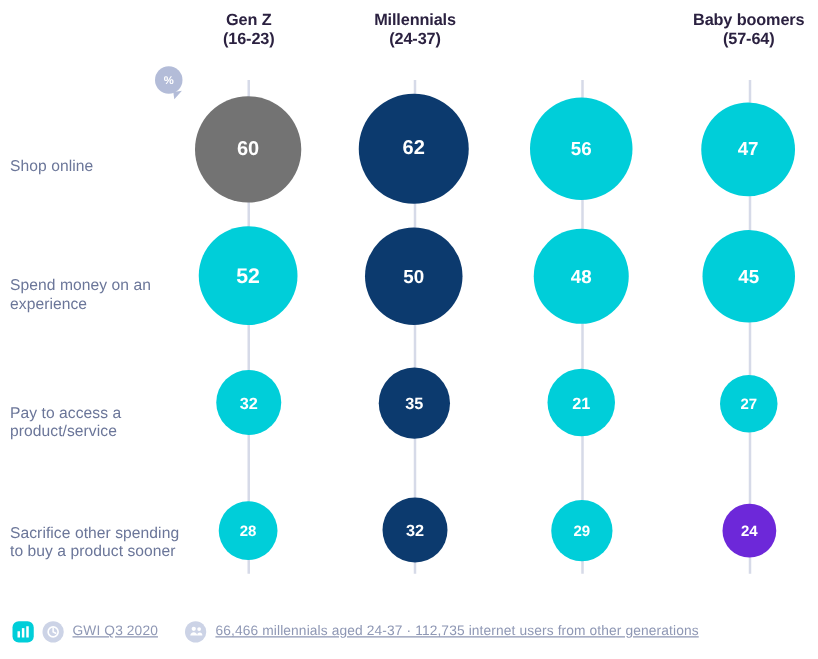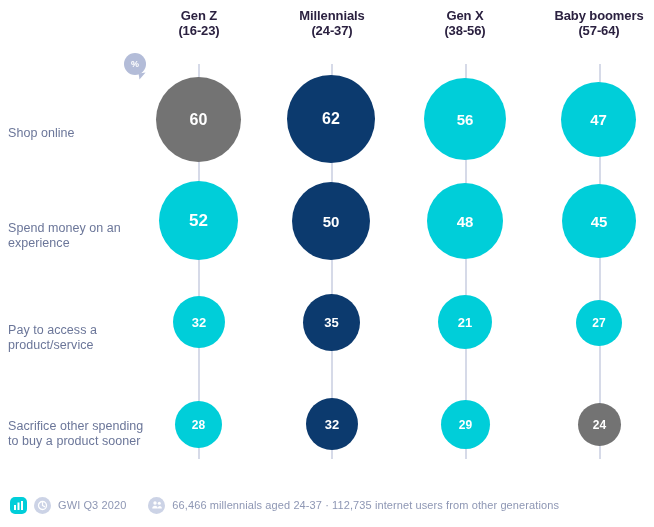--- a/index.html
+++ b/index.html
@@ -121,40 +121,37 @@
   #icon-period, #icon-audience {
     background: #ccd3e6;
     border-radius: 50%;
   }
   .footer-text {
     color: #8e97b4;
     font-size: 11px;
     letter-spacing: 0.1px;
     white-space: nowrap;
     margin-right: 22px;
+    text-decoration: underline;
   }
   .footer-text.last { margin-right: 0; }
 </style>
 </head>
 <body>
 
 <div id="chart-root">
 
   <div class="col-header" style="left:124px;">
     <span class="ch-label">Gen Z</span>
     <span class="ch-range">(16-23)</span>
   </div>
   <div class="col-header" style="left:257px;">
     <span class="ch-label">Millennials</span>
     <span class="ch-range">(24-37)</span>
   </div>
-  <div class="col-header" style="left:390px;">
-    <span class="ch-label">Gen X</span>
-    <span class="ch-range">(38-56)</span>
-  </div>
   <div class="col-header" style="left:524px;">
     <span class="ch-label">Baby boomers</span>
     <span class="ch-range">(57-64)</span>
   </div>
 
   <div id="pct-badge">
     <span>%</span>
   </div>
 
   <div class="row-label" style="top:111px;">Shop online</div>
@@ -208,21 +205,21 @@
 
   <div class="bubble" style="left:175px; top:401px; width:47px;  height:47px;  background:#00ced9; font-size:12px;">
     <span>28</span>
   </div>
   <div class="bubble" style="left:306px; top:398px; width:52px;  height:52px;  background:#0c3a6e; font-size:13px;">
     <span>32</span>
   </div>
   <div class="bubble" style="left:441px; top:400px; width:49px;  height:49px;  background:#00ced9; font-size:12px;">
     <span>29</span>
   </div>
-  <div class="bubble" style="left:578px; top:403px; width:43px;  height:43px;  background:#737373; font-size:12px;justify-content:center;">
+  <div class="bubble" style="left:578px; top:403px; width:43px;  height:43px;  background:#6d28d9; font-size:12px;justify-content:center;">
     <span>24</span>
   </div>
 
   <div id="footer">
 
     <div class="footer-icon" id="icon-brand">
       <svg width="11" height="11" viewBox="0 0 11 11" aria-hidden="true">
         <rect x="1" y="5" width="2" height="5" fill="#ffffff"></rect>
         <rect x="4.5" y="2.5" width="2" height="7.5" fill="#ffffff"></rect>
         <rect x="8" y="1" width="2" height="9" fill="#ffffff"></rect>

